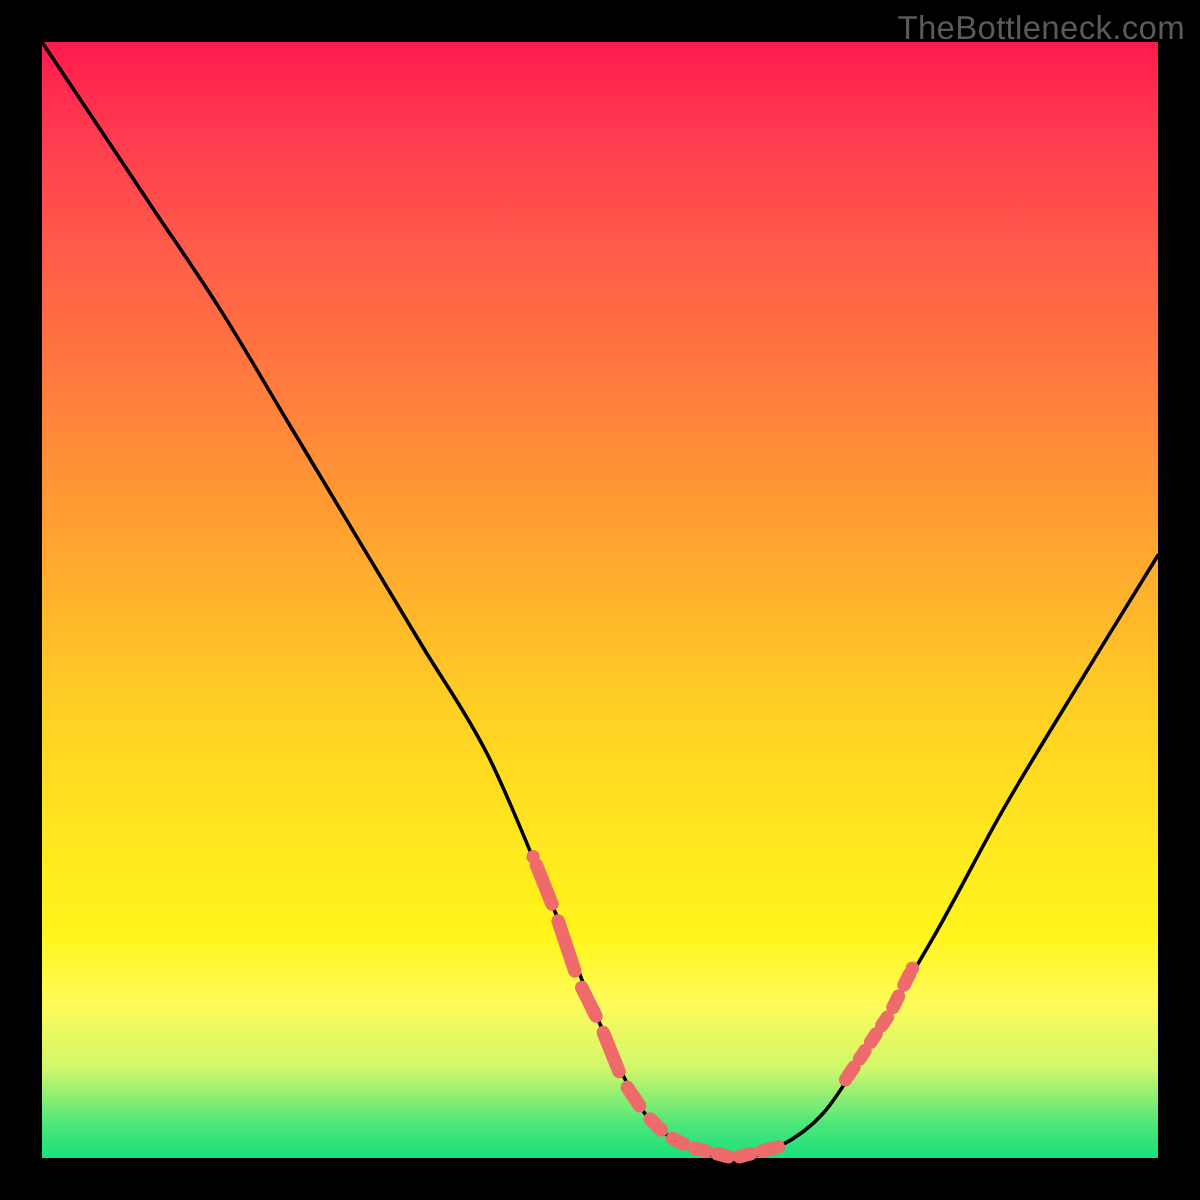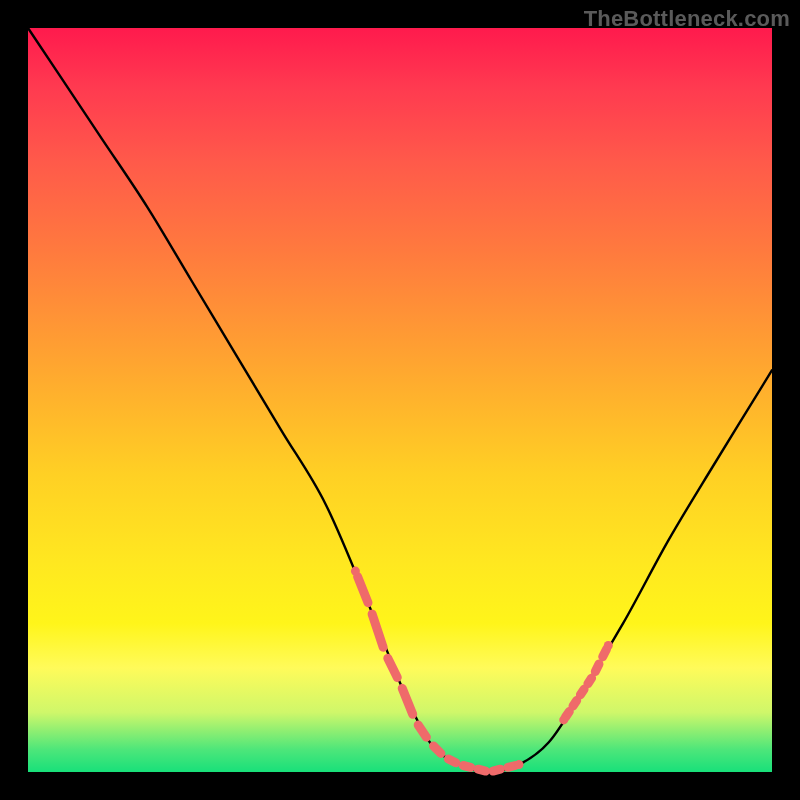--- a/index.html
+++ b/index.html
@@ -39,21 +39,21 @@
       #cff76a 92%,
       #4de67a 97%,
       #18e07a 100%);
   }
   .watermark {
     position: absolute;
     top: 6px;
     right: 10px;
     color: #5a5a5a;
     font-size: 22px;
-    font-weight: 700;
+    font-weight: 400;
     letter-spacing: 0.2px;
     user-select: none;
   }
   svg.overlay {
     position: absolute;
     left: 28px;
     top: 28px;
     width: 744px;
     height: 744px;
     overflow: visible;

